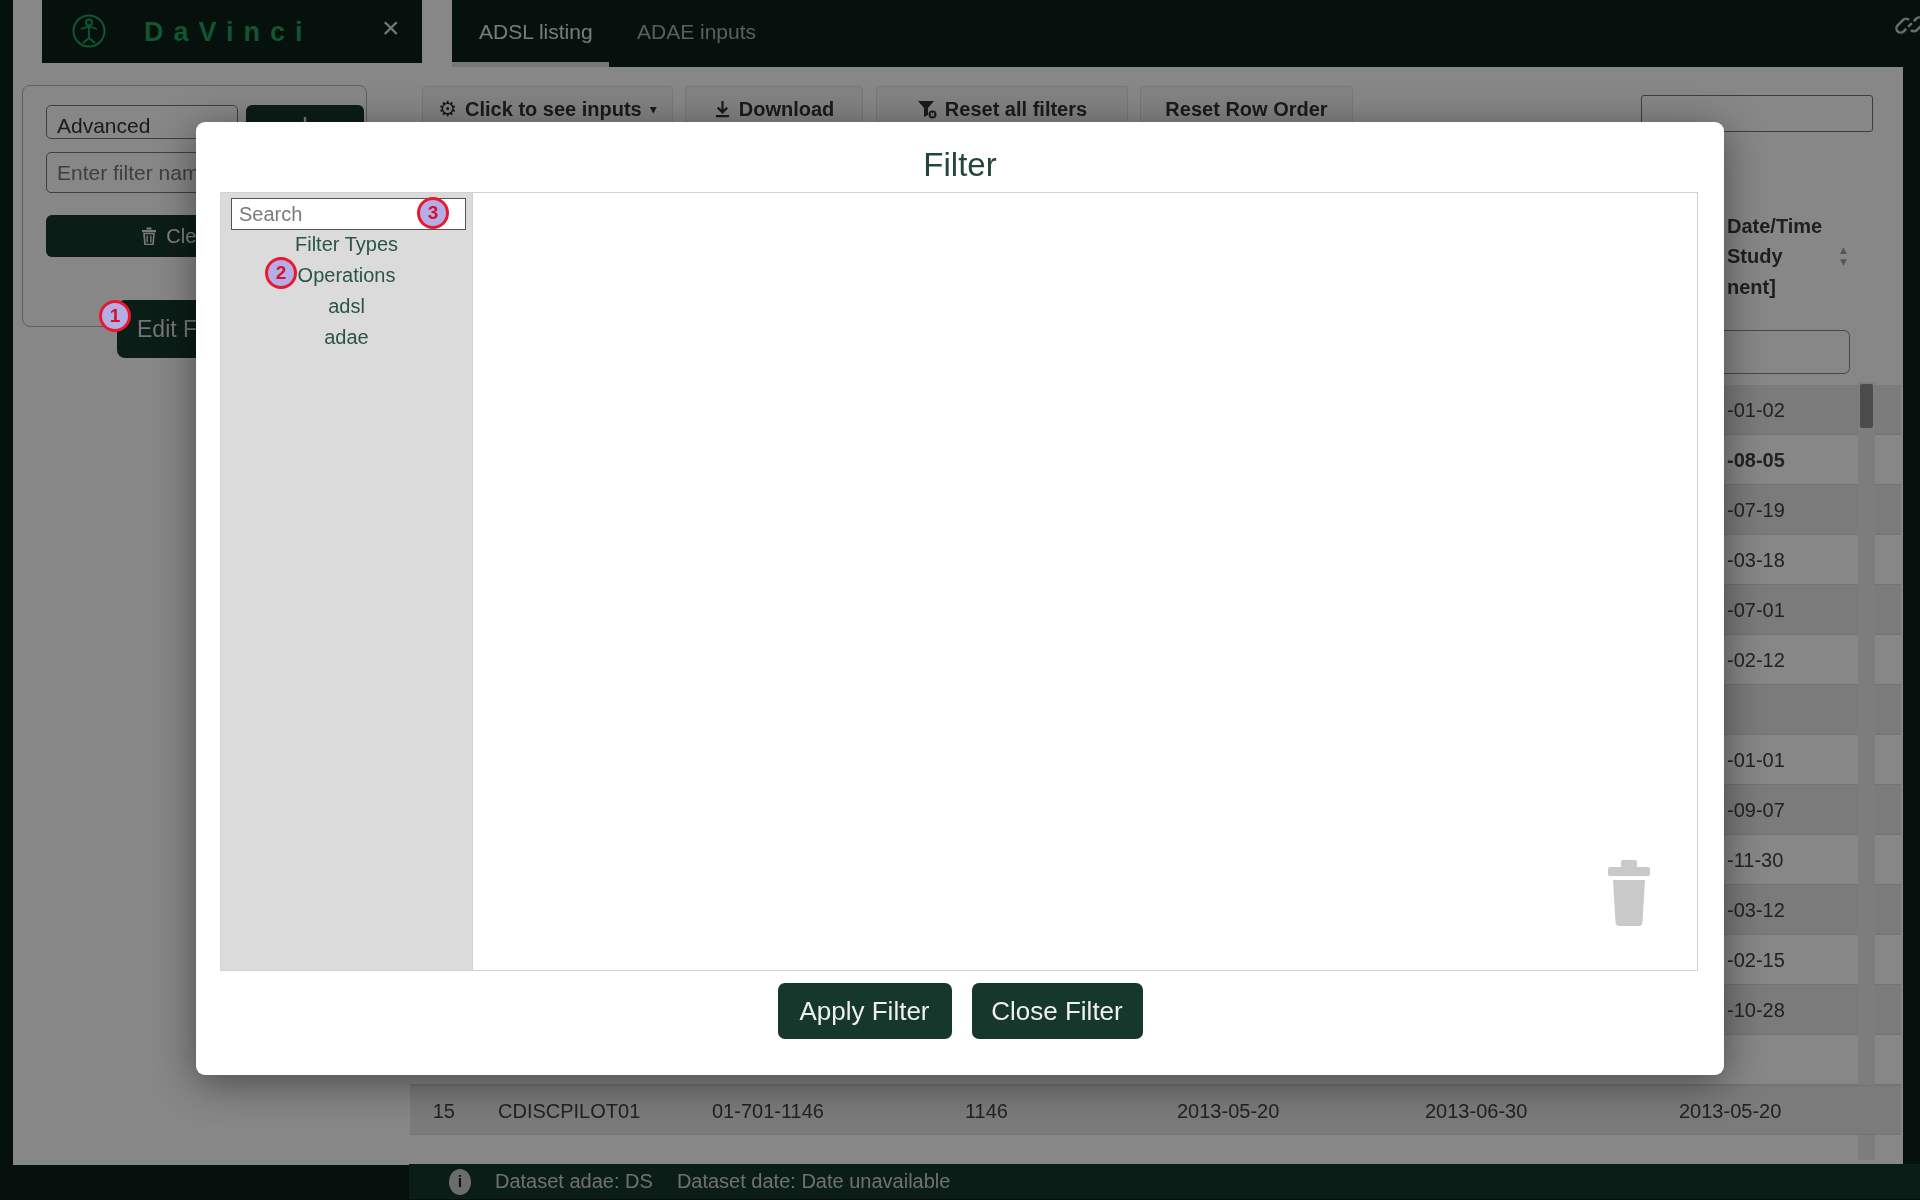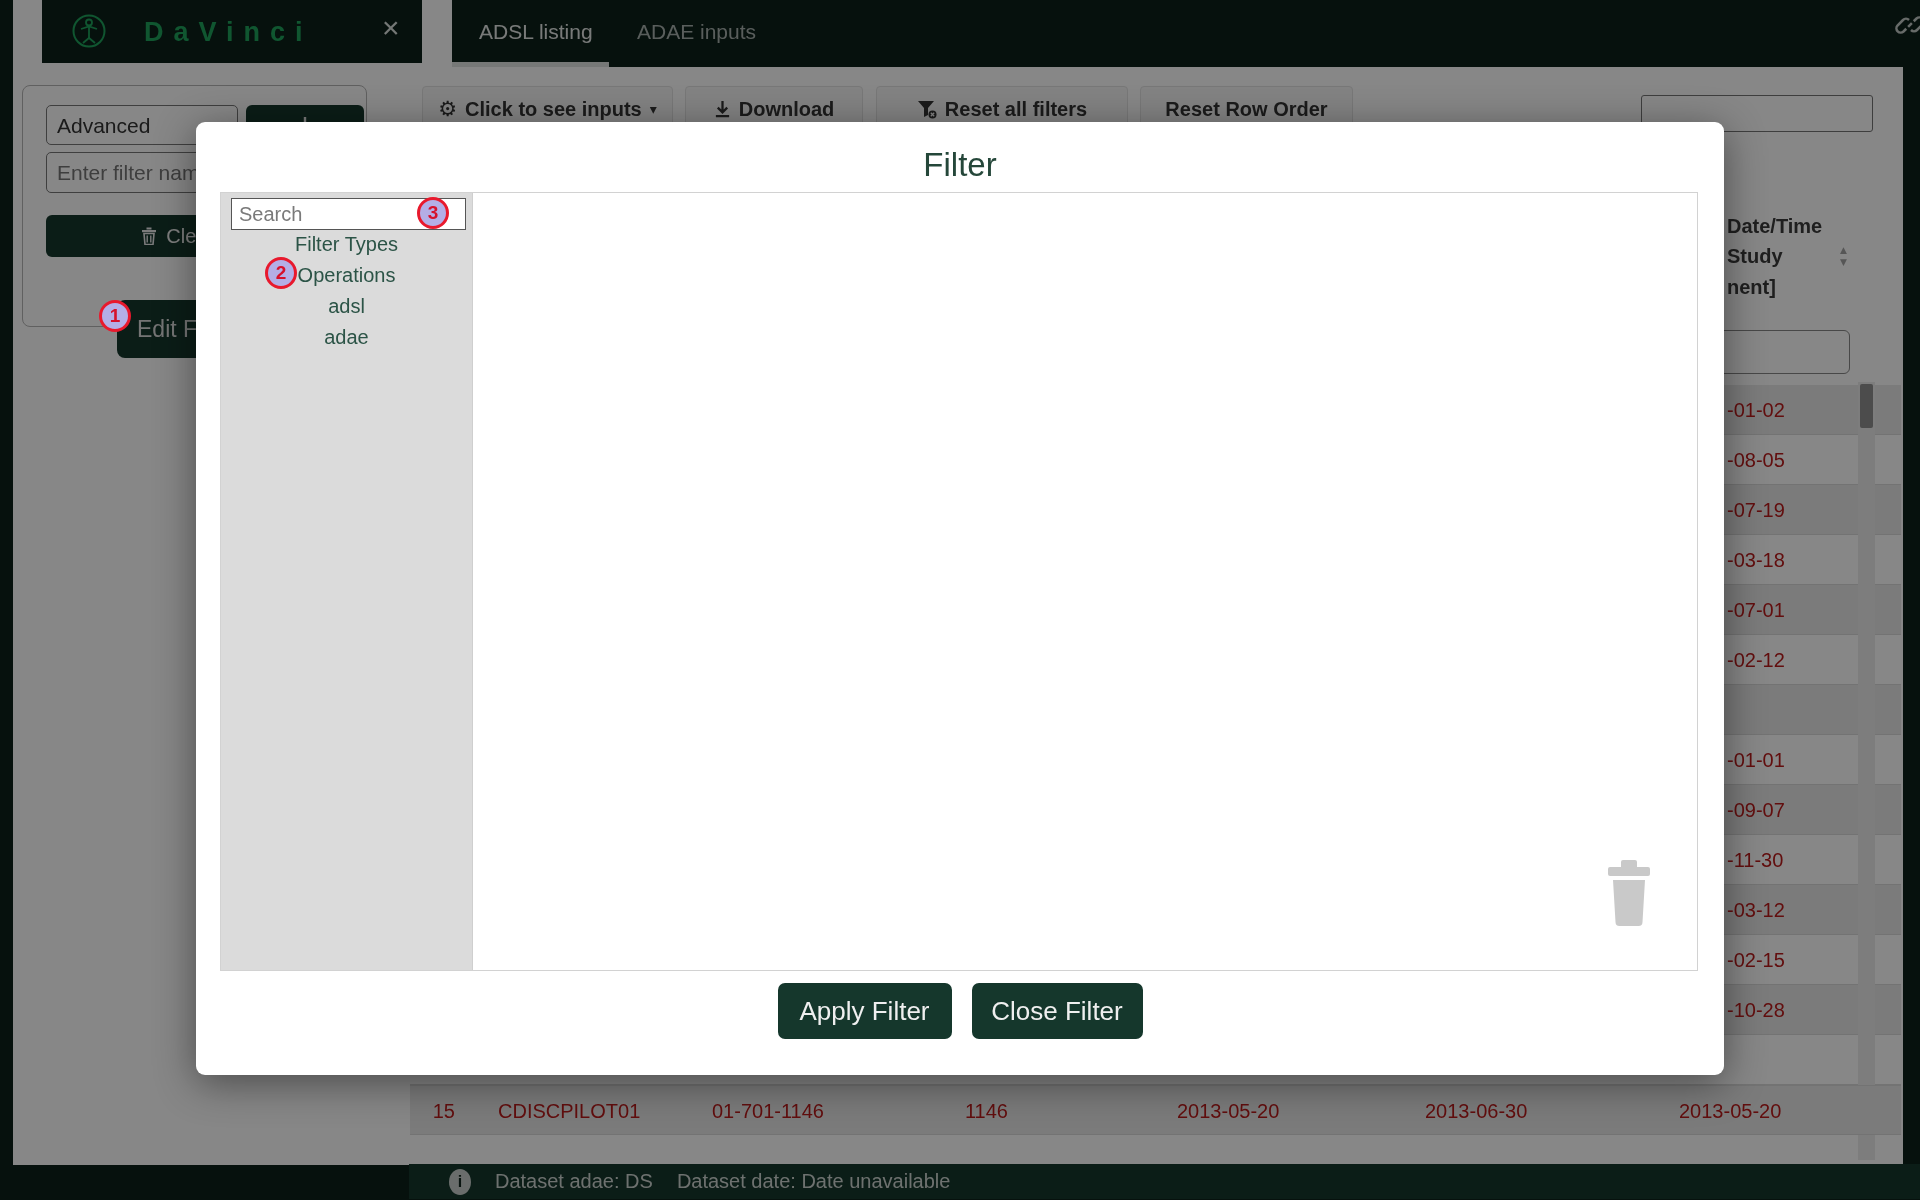--- a/index.html
+++ b/index.html
@@ -11,21 +11,21 @@
   .dark-bar{background:var(--dark-bg,#0c211a);margin-left:42px;}
   .brand{color:var(--brand-green,#1fa35c);font-size:27px;font-weight:600;letter-spacing:10px;}
   .close-x{color:#dce3df;font-size:30px;line-height:30px;cursor:pointer;}
   .card{border:1px solid #b5b5b5;border-radius:8px;background:#fff;}
   .field{border:1px solid #777;border-radius:5px;background:#fff;font-size:21px;color:#333;box-sizing:border-box;}
   .field::placeholder{color:#757575;}
   .green-btn{background:var(--button-green,#15372c);color:#efefef;border:none;border-radius:6px;display:flex;align-items:center;justify-content:center;gap:9px;box-sizing:border-box;cursor:pointer;}
   .tab{font-size:21px;}
   .tb-btn{position:absolute;top:86px;height:46px;background:#f7f7f7;border:1px solid #e2e2e2;border-radius:4px;display:flex;align-items:center;justify-content:center;gap:8px;font-size:20px;font-weight:600;color:#333;box-sizing:border-box;cursor:pointer;}
   .hdr-frag{position:absolute;left:1727px;font-size:20px;font-weight:700;color:#3c3c3c;white-space:nowrap;}
-  .cell{position:absolute;top:0;line-height:50px;font-size:20px;color:#b91c1c;white-space:nowrap;}
+  .cell{position:absolute;top:0;line-height:50px;font-size:20px;color:#404040;white-space:nowrap;}
   .overlay{position:absolute;inset:0;background:rgba(0,0,0,0.47);z-index:60;}
   .modal{position:absolute;left:196px;top:122px;width:1528px;height:953px;background:#fff;border-radius:9px;z-index:100;box-shadow:0 8px 40px rgba(0,0,0,0.45);}
   .modal-title{position:absolute;top:24px;left:0;width:100%;text-align:center;font-size:33px;font-weight:500;color:var(--modal-title,#25473a);}
   .modal-box{position:absolute;left:24px;top:70px;width:1478px;height:779px;border:1px solid #d2d2d2;box-sizing:border-box;background:#fff;}
   .modal-panel{position:absolute;left:0;top:0;width:252px;height:100%;background:var(--panel-bg,#dbdbdb);border-right:1px solid #cfcfcf;box-sizing:border-box;}
   .panel-search{position:absolute;left:10px;top:5px;width:235px;height:32px;border:1px solid #555;border-radius:0;background:#fff;font-size:20px;padding:0 7px;box-sizing:border-box;color:#333;}
   .panel-search::placeholder{color:#7a7a7a;}
   .tree-item{height:31px;line-height:31px;text-align:center;font-size:20px;color:var(--panel-text,#2c5447);cursor:pointer;}
   .badge{position:absolute;z-index:200;width:26px;height:26px;border-radius:50%;background:var(--badge-fill,#b4aee6);border:3px solid var(--badge-ring,#e8192d);color:var(--badge-text,#d6112b);font-size:19px;font-weight:700;display:flex;align-items:center;justify-content:center;}
   .footer-bar{position:absolute;left:409px;top:1164px;width:1511px;height:35px;background:var(--button-green,#15372c);display:flex;align-items:center;padding-left:40px;box-sizing:border-box;gap:24px;}
@@ -48,21 +48,21 @@
         <circle cx="18" cy="9.5" r="3" fill="none" stroke="#1fa35c" stroke-width="1.8"></circle>
         <line x1="18" y1="12.5" x2="18" y2="25" stroke="#1fa35c" stroke-width="1.8"></line>
         <path d="M10 16 L18 13.5 L26 16" fill="none" stroke="#1fa35c" stroke-width="1.8"></path>
         <path d="M12 30 L18 25 L24 30" fill="none" stroke="#1fa35c" stroke-width="1.8"></path>
       </svg>
       <div class="abs brand" style="left:102px;top:17px;">DaVinci</div>
       <div class="abs close-x" style="left:340px;top:13px;">×</div>
     </div>
 
     <div class="abs card" style="left:22px;top:85px;width:343px;height:240px;"></div>
-    <div class="abs field" style="left:46px;top:105px;width:192px;height:40px;line-height:39px;padding-left:10px;">Advanced</div>
+    <div class="abs field" style="left:46px;top:105px;width:192px;height:34px;line-height:39px;padding-left:10px;">Advanced</div>
     <div class="abs green-btn" style="left:246px;top:105px;width:118px;height:42px;">
       <svg width="18" height="20" viewBox="0 0 18 20">
         <path d="M9 1 V12 M4 8 L9 13 L14 8" fill="none" stroke="#e8e8e8" stroke-width="2.4"></path>
         <path d="M2 17 H16" stroke="#e8e8e8" stroke-width="2.4"></path>
       </svg>
     </div>
     <input class="abs field" style="left: 46px; top: 152px; width: 290px; height: 41px; padding-left: 10px;" placeholder="Enter filter nam">
     <div class="abs green-btn" style="left:46px;top:215px;width:290px;height:42px;font-size:20px;">
       <svg width="16" height="18" viewBox="0 0 16 18">
         <rect x="1" y="3" width="14" height="2.2" fill="#e8e8e8"></rect>
@@ -119,21 +119,21 @@
     <div class="hdr-frag" style="top:276px;">nent]</div>
     <div class="sort-glyph" style="top:246px;">▲</div>
     <div class="sort-glyph" style="top:258px;">▼</div>
     <div class="abs" style="left:1692px;top:330px;width:158px;height:44px;border:1px solid #888;border-radius:6px;background:#fff;box-sizing:border-box;"></div>
 
     <div>
         <div class="abs" style="left: 410px; top: 385px; width: 1491px; height: 50px; box-sizing: border-box; background: rgb(233, 233, 233); border-bottom: 1px solid rgb(217, 217, 217);">
           <span class="cell" style="left: 1317px;">-01-02</span>
         </div>
         <div class="abs" style="left: 410px; top: 435px; width: 1491px; height: 50px; box-sizing: border-box; background: rgb(255, 255, 255); border-bottom: 1px solid rgb(217, 217, 217);">
-          <span class="cell" style="left: 1317px;">-08-05</span>
+          <span class="cell" style="left: 1317px; font-weight: bold;">-08-05</span>
         </div>
         <div class="abs" style="left: 410px; top: 485px; width: 1491px; height: 50px; box-sizing: border-box; background: rgb(233, 233, 233); border-bottom: 1px solid rgb(217, 217, 217);">
           <span class="cell" style="left: 1317px;">-07-19</span>
         </div>
         <div class="abs" style="left: 410px; top: 535px; width: 1491px; height: 50px; box-sizing: border-box; background: rgb(255, 255, 255); border-bottom: 1px solid rgb(217, 217, 217);">
           <span class="cell" style="left: 1317px;">-03-18</span>
         </div>
         <div class="abs" style="left: 410px; top: 585px; width: 1491px; height: 50px; box-sizing: border-box; background: rgb(233, 233, 233); border-bottom: 1px solid rgb(217, 217, 217);">
           <span class="cell" style="left: 1317px;">-07-01</span>
         </div>

